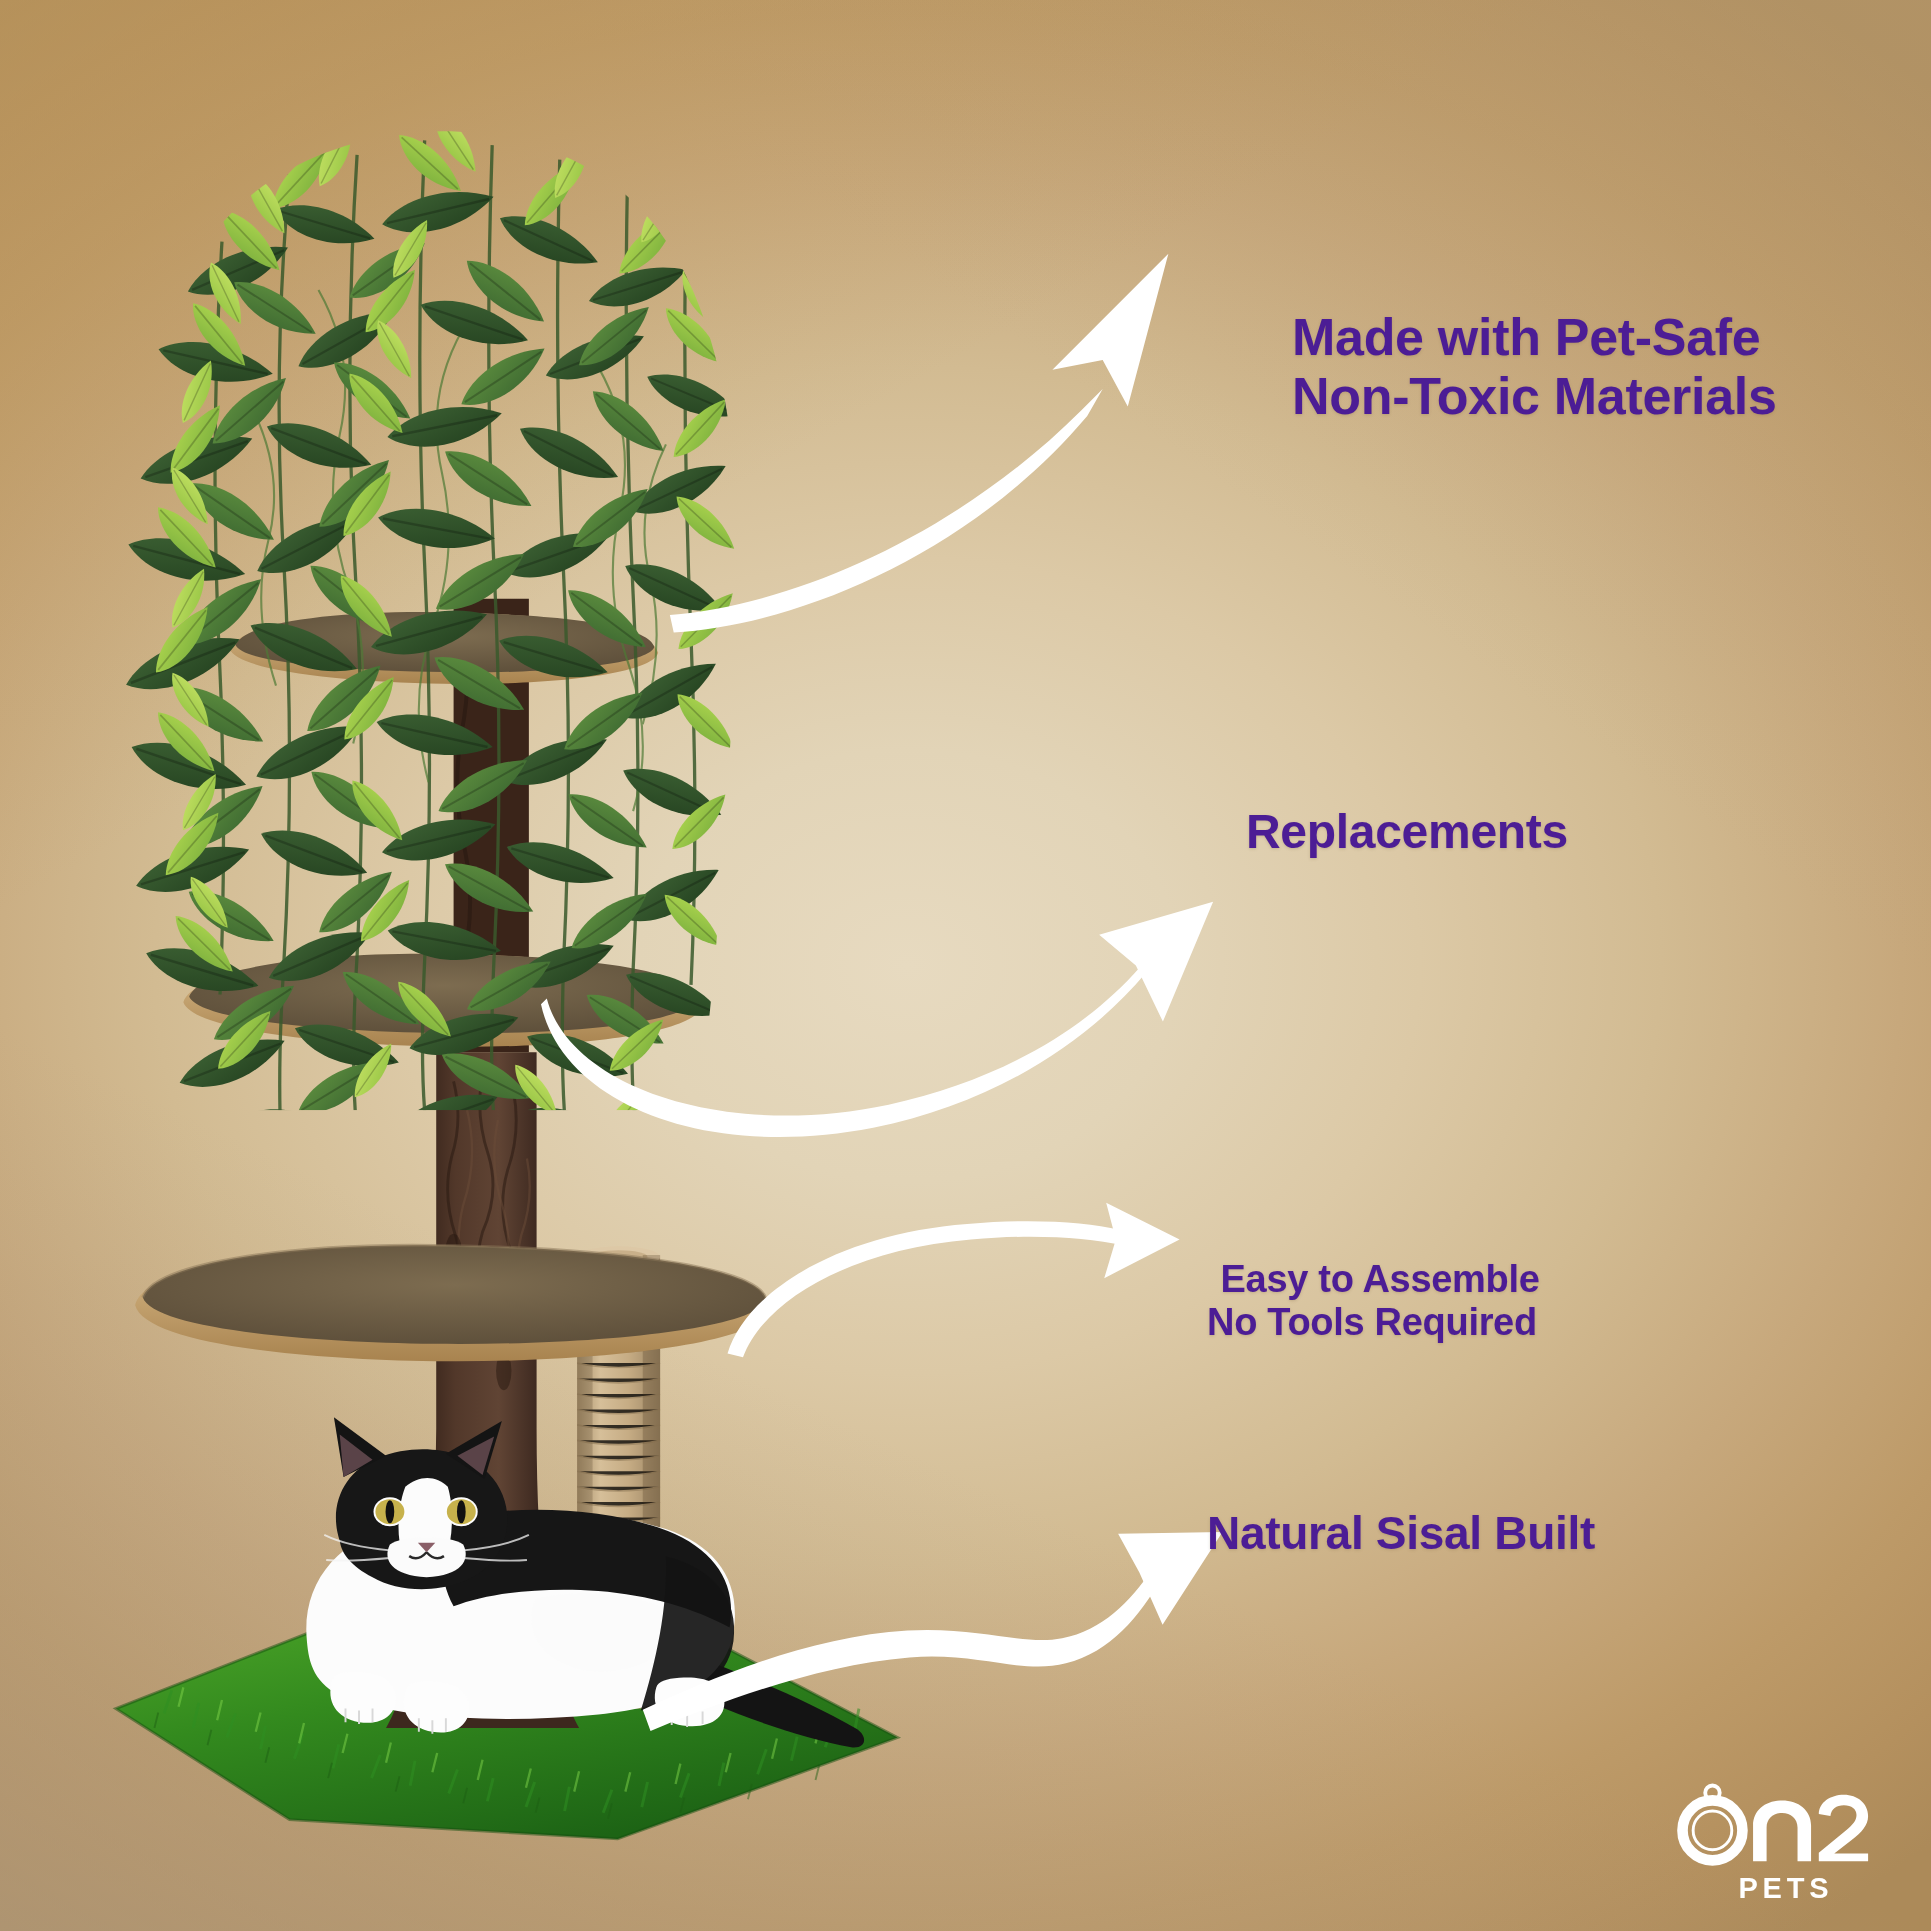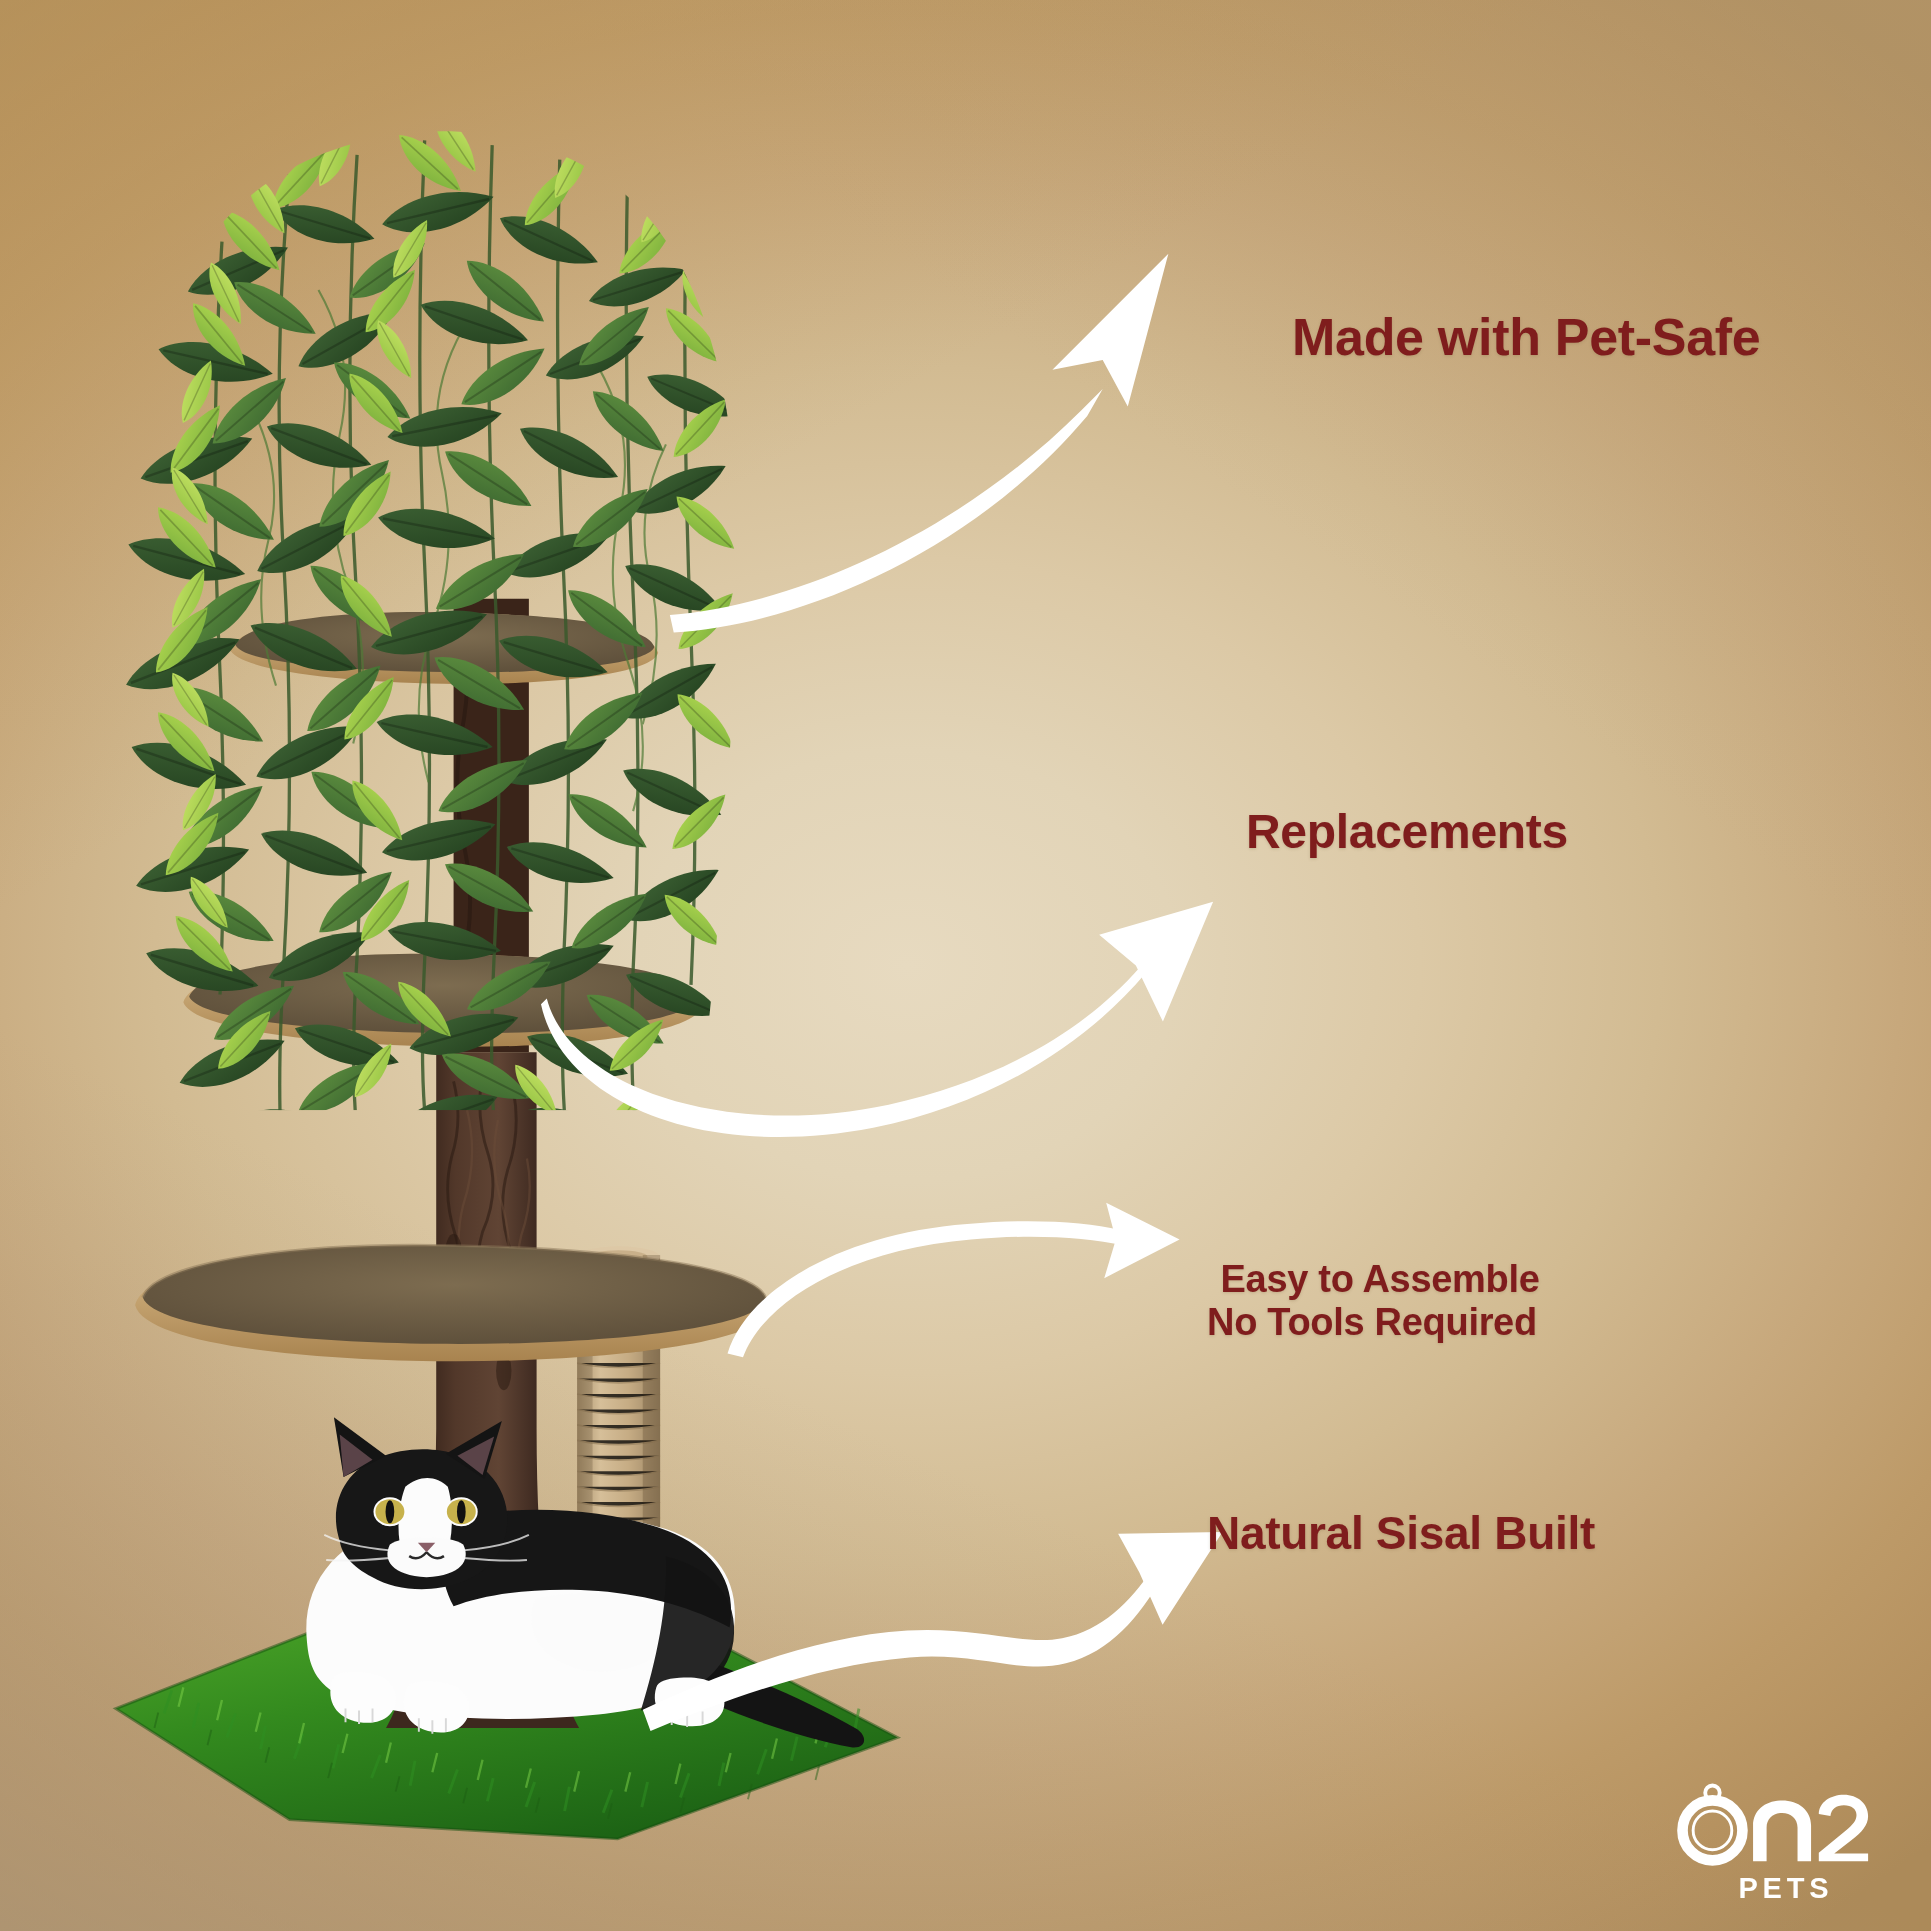--- a/index.html
+++ b/index.html
@@ -32,21 +32,21 @@
       linear-gradient(215deg, rgba(186,160,120,.40) 0%, rgba(186,160,120,0) 30%);
   }
 
   
   #product { position:absolute; left:0; top:0; width:1023px; height:1931px; }
   #product svg { width:100%; height:100%; display:block; }
 
   
   .callout {
     position:absolute;
-    color:#7f1d1d;
+    color:#4c1d95;
     font-weight:700;
     letter-spacing:-0.3px;
     line-height:1.13;
     text-shadow:0 1px 2.9px rgba(120,95,60,.25);
     white-space:pre-line;
   }
   #callout-1 { left:1292px; top:249px;  font-size:52px; text-align:left; }
   #callout-2 { left:1246px; top:751px;  font-size:48px; text-align:left; width:599px; }
   #callout-3 { left:1207px; top:1215px; font-size:38px; text-align:left; }
   #callout-4 { left:1207px; top:1456px; font-size:46px; text-align:center; }
@@ -495,20 +495,21 @@
              L 544 48
              C 520 90 490 126 444 138
              C 398 150 352 126 282 132
              C 186 140 86 178 14 208 Z"></path>
     <polygon points="498,4 606,2 544,98 520,44"></polygon>
   </svg>
 </div>
 
 <div class="callout" id="callout-1">
   <span class="ln1">Made with Pet-Safe</span>
+  <span class="ln2">Non-Toxic Materials</span>
 </div>
 
 <div class="callout" id="callout-2">
   <span class="ln1">Replacements</span>
 </div>
 
 <div class="callout" id="callout-3">
   <span class="ln1">Easy to Assemble</span>
   <span class="ln2">No Tools Required</span>
 </div>

